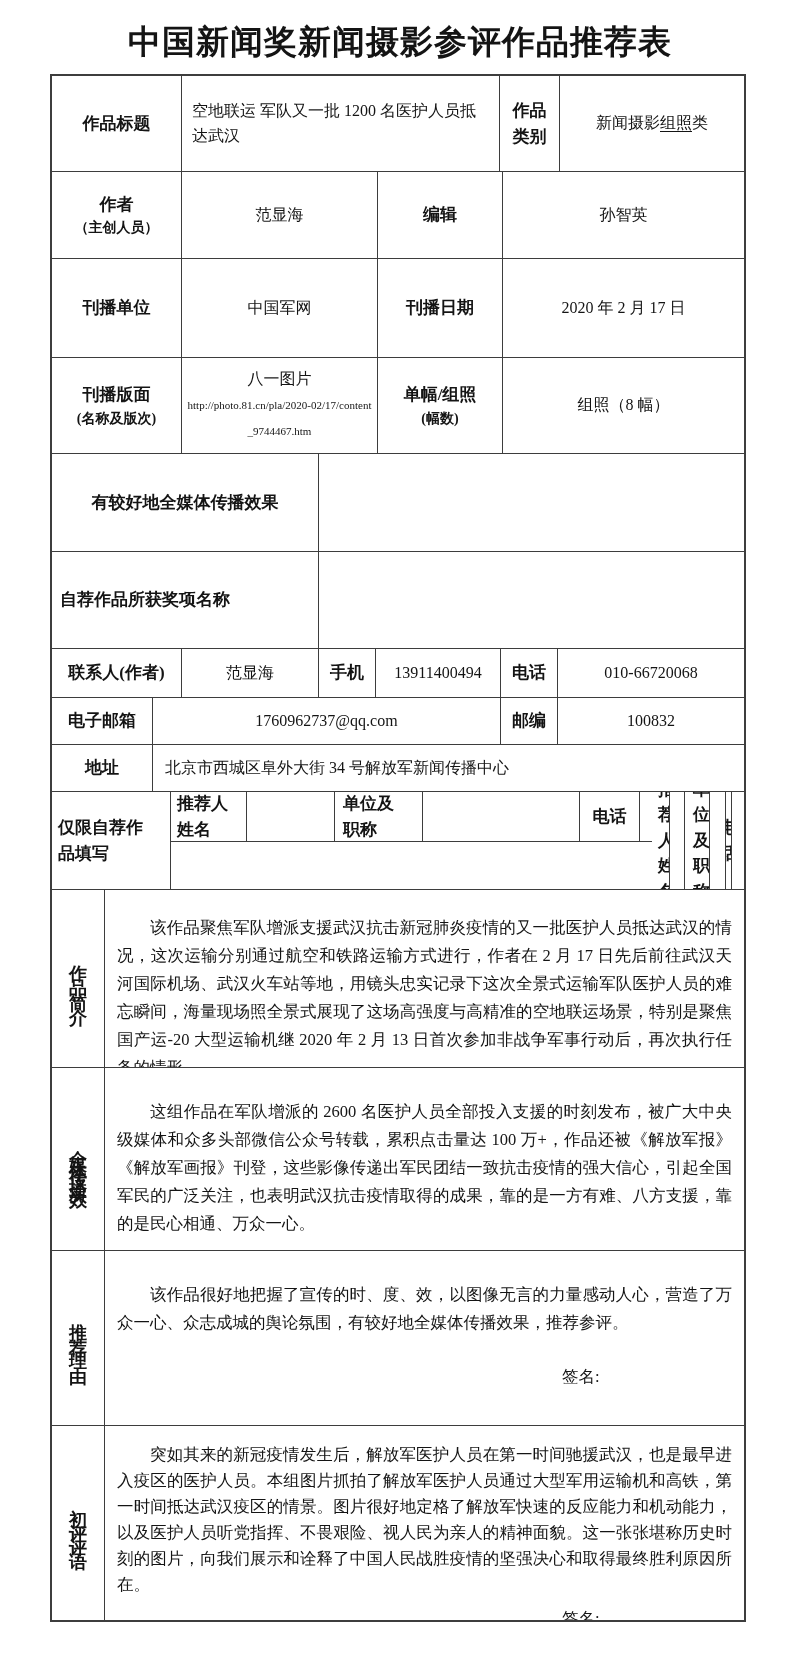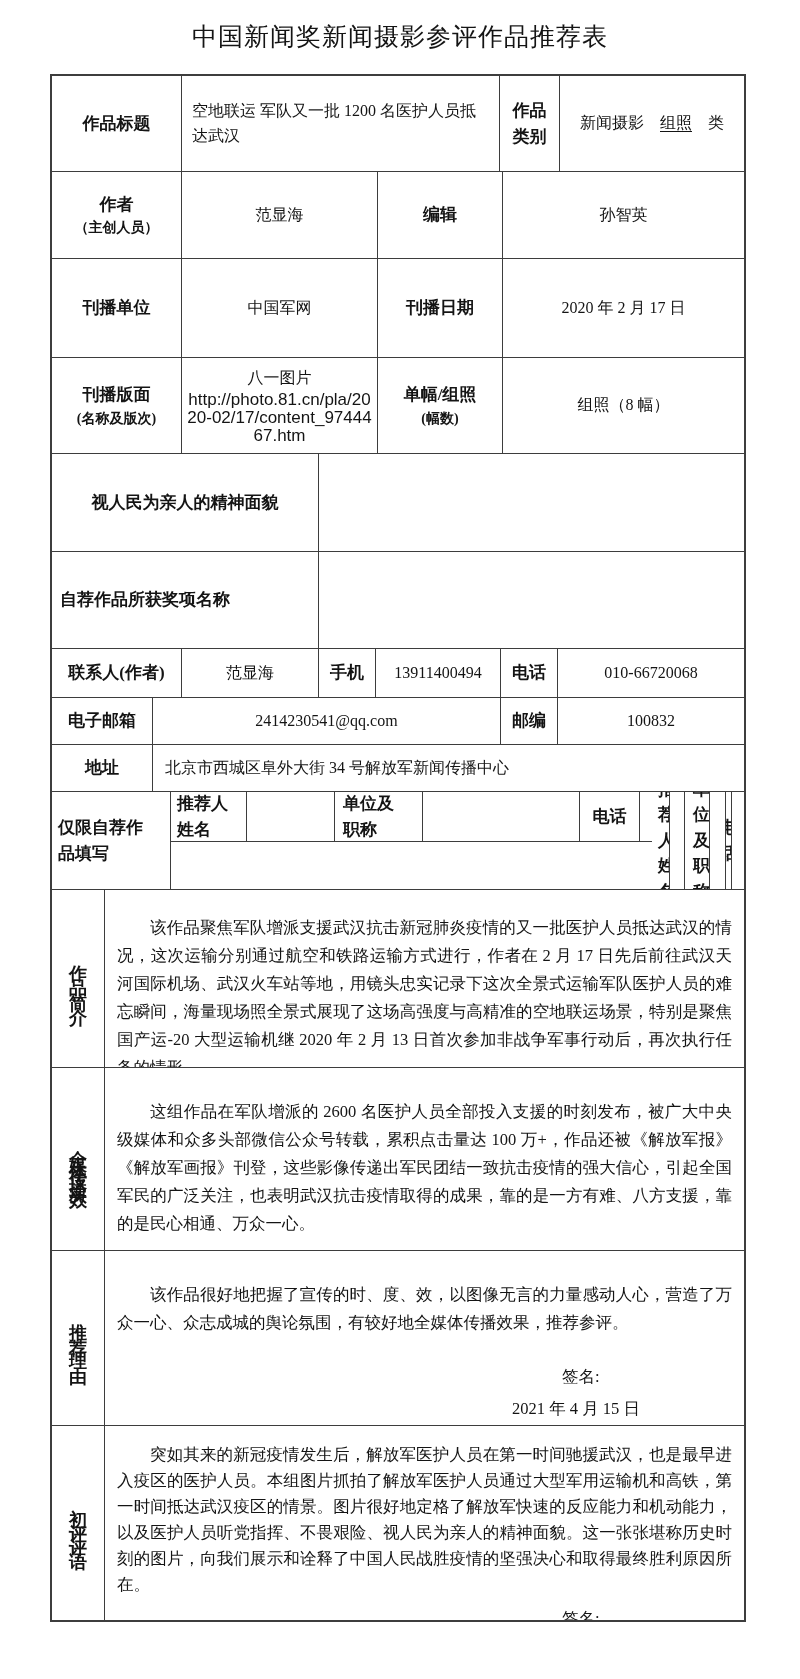--- a/index.html
+++ b/index.html
@@ -5,42 +5,42 @@
   html,body{margin:0;padding:0;background:#ffffff;}
   body{
     width:800px;height:1679px;position:relative;
     font-family:"Liberation Serif","DejaVu Serif",serif;
     color:#141414;
     -webkit-font-smoothing:antialiased;
   }
   .page{position:absolute;inset:0;background:#fff;}
   .doc-title{
     position:absolute;top:20px;left:0;width:100%;
-    text-align:center;font-size:25px;font-weight:normal;letter-spacing:1px;
+    text-align:center;font-size:33px;font-weight:bold;letter-spacing:1px;
   }
   .form-table{
     position:absolute;left:50px;top:74px;width:696px;
     border:2px solid #3d3d3d;box-sizing:border-box;background:#fff;
   }
   .row{display:flex;border-bottom:1px solid #3d3d3d;box-sizing:border-box;}
   .row:last-child{border-bottom:none;}
   .cell{
     box-sizing:border-box;border-right:1px solid #3d3d3d;
     display:flex;align-items:center;justify-content:center;
     text-align:center;padding:2px 6px;overflow:hidden;min-width:0;
   }
-  .cell:last-child{border-right:none;gap:16px;}
+  .cell:last-child{border-right:none;}
   .grow{flex:1;}
   .label{font-weight:bold;font-size:17px;line-height:1.5;}
   .label .sub{font-size:14px;font-weight:bold;}
   .value{font-size:16px;line-height:1.55;}
   .left{justify-content:flex-start;text-align:left;}
   .wrap2{padding:2px 10px;}
   .stack{display:flex;flex-direction:column;align-items:center;justify-content:center;}
-  .mono{font-family:Liberation Sans, sans-serif;font-size:17px;line-height:18px;word-break:break-all;}
+  .mono{font-family:Liberation Serif, serif;font-size:11px;line-height:26px;word-break:break-all;}
   .vlabel{
     writing-mode:vertical-lr;text-orientation:upright;
     font-weight:bold;font-size:18px;letter-spacing:14px;
     padding:0;line-height:1;
   }
   .vlabel.tight{letter-spacing:7px;}
   .content{
     display:block;text-align:justify;
     font-size:16.5px;line-height:28px;padding:24px 12px 6px 12px;
   }
@@ -99,41 +99,41 @@
         <div class="mono">http://photo.81.cn/pla/2020-02/17/content_9744467.htm</div>
       </div>
       <div class="cell label stack" style="width:125px">
         <div>单幅/组照</div>
         <div class="sub">(幅数)</div>
       </div>
       <div class="cell value grow">组照（8 幅）</div>
     </div>
 
     <div class="row" style="height:98px">
-      <div class="cell label" style="width:267px">视人民为亲人的精神面貌</div>
+      <div class="cell label" style="width:267px">有较好地全媒体传播效果</div>
       <div class="cell value grow"></div>
     </div>
 
     <div class="row" style="height:97px">
       <div class="cell label left" style="width:267px;padding-left:8px">自荐作品所获奖项名称</div>
       <div class="cell value grow"></div>
     </div>
 
     <div class="row" style="height:49px">
       <div class="cell label" style="width:130px;padding:2px 2px">联系人(作者)</div>
       <div class="cell value" style="width:137px">范显海</div>
       <div class="cell label" style="width:57px;padding:2px 2px">手机</div>
       <div class="cell value" style="width:125px">13911400494</div>
       <div class="cell label" style="width:57px;padding:2px 2px">电话</div>
       <div class="cell value grow">010-66720068</div>
     </div>
 
     <div class="row" style="height:47px">
       <div class="cell label" style="width:101px;padding:2px 2px">电子邮箱</div>
-      <div class="cell value" style="width:348px">2414230541@qq.com</div>
+      <div class="cell value" style="width:348px">1760962737@qq.com</div>
       <div class="cell label" style="width:57px;padding:2px 2px">邮编</div>
       <div class="cell value grow">100832</div>
     </div>
 
     <div class="row" style="height:47px">
       <div class="cell label" style="width:101px">地址</div>
       <div class="cell value left grow" style="padding-left:12px">北京市西城区阜外大街 34 号解放军新闻传播中心</div>
     </div>
 
     <div class="row" style="height:98px">
@@ -170,21 +170,20 @@
       <div class="cell content grow" style="padding-top:30px">
         <div class="para">这组作品在军队增派的 2600 名医护人员全部投入支援的时刻发布，被广大中央级媒体和众多头部微信公众号转载，累积点击量达 100 万+，作品还被《解放军报》《解放军画报》刊登，这些影像传递出军民团结一致抗击疫情的强大信心，引起全国军民的广泛关注，也表明武汉抗击疫情取得的成果，靠的是一方有难、八方支援，靠的是民心相通、万众一心。</div>
       </div>
     </div>
 
     <div class="row" style="height:175px">
       <div class="cell vlabel" style="width:53px">推荐理由</div>
       <div class="cell content grow" style="padding-top:30px">
         <div class="para">该作品很好地把握了宣传的时、度、效，以图像无言的力量感动人心，营造了万众一心、众志成城的舆论氛围，有较好地全媒体传播效果，推荐参评。</div>
         <div class="sig-name">签名:</div>
-        <div class="sig-date">2021 年 4 月 15 日</div>
       </div>
     </div>
 
     <div class="row" style="height:194px">
       <div class="cell vlabel" style="width:53px">初评评语</div>
       <div class="cell content grow" style="padding-top:16px;line-height:26px">
         <div class="para">突如其来的新冠疫情发生后，解放军医护人员在第一时间驰援武汉，也是最早进入疫区的医护人员。本组图片抓拍了解放军医护人员通过大型军用运输机和高铁，第一时间抵达武汉疫区的情景。图片很好地定格了解放军快速的反应能力和机动能力，以及医护人员听党指挥、不畏艰险、视人民为亲人的精神面貌。这一张张堪称历史时刻的图片，向我们展示和诠释了中国人民战胜疫情的坚强决心和取得最终胜利原因所在。</div>
         <div class="sig-name" style="margin-top:8px">签名:</div>
 
       </div>

